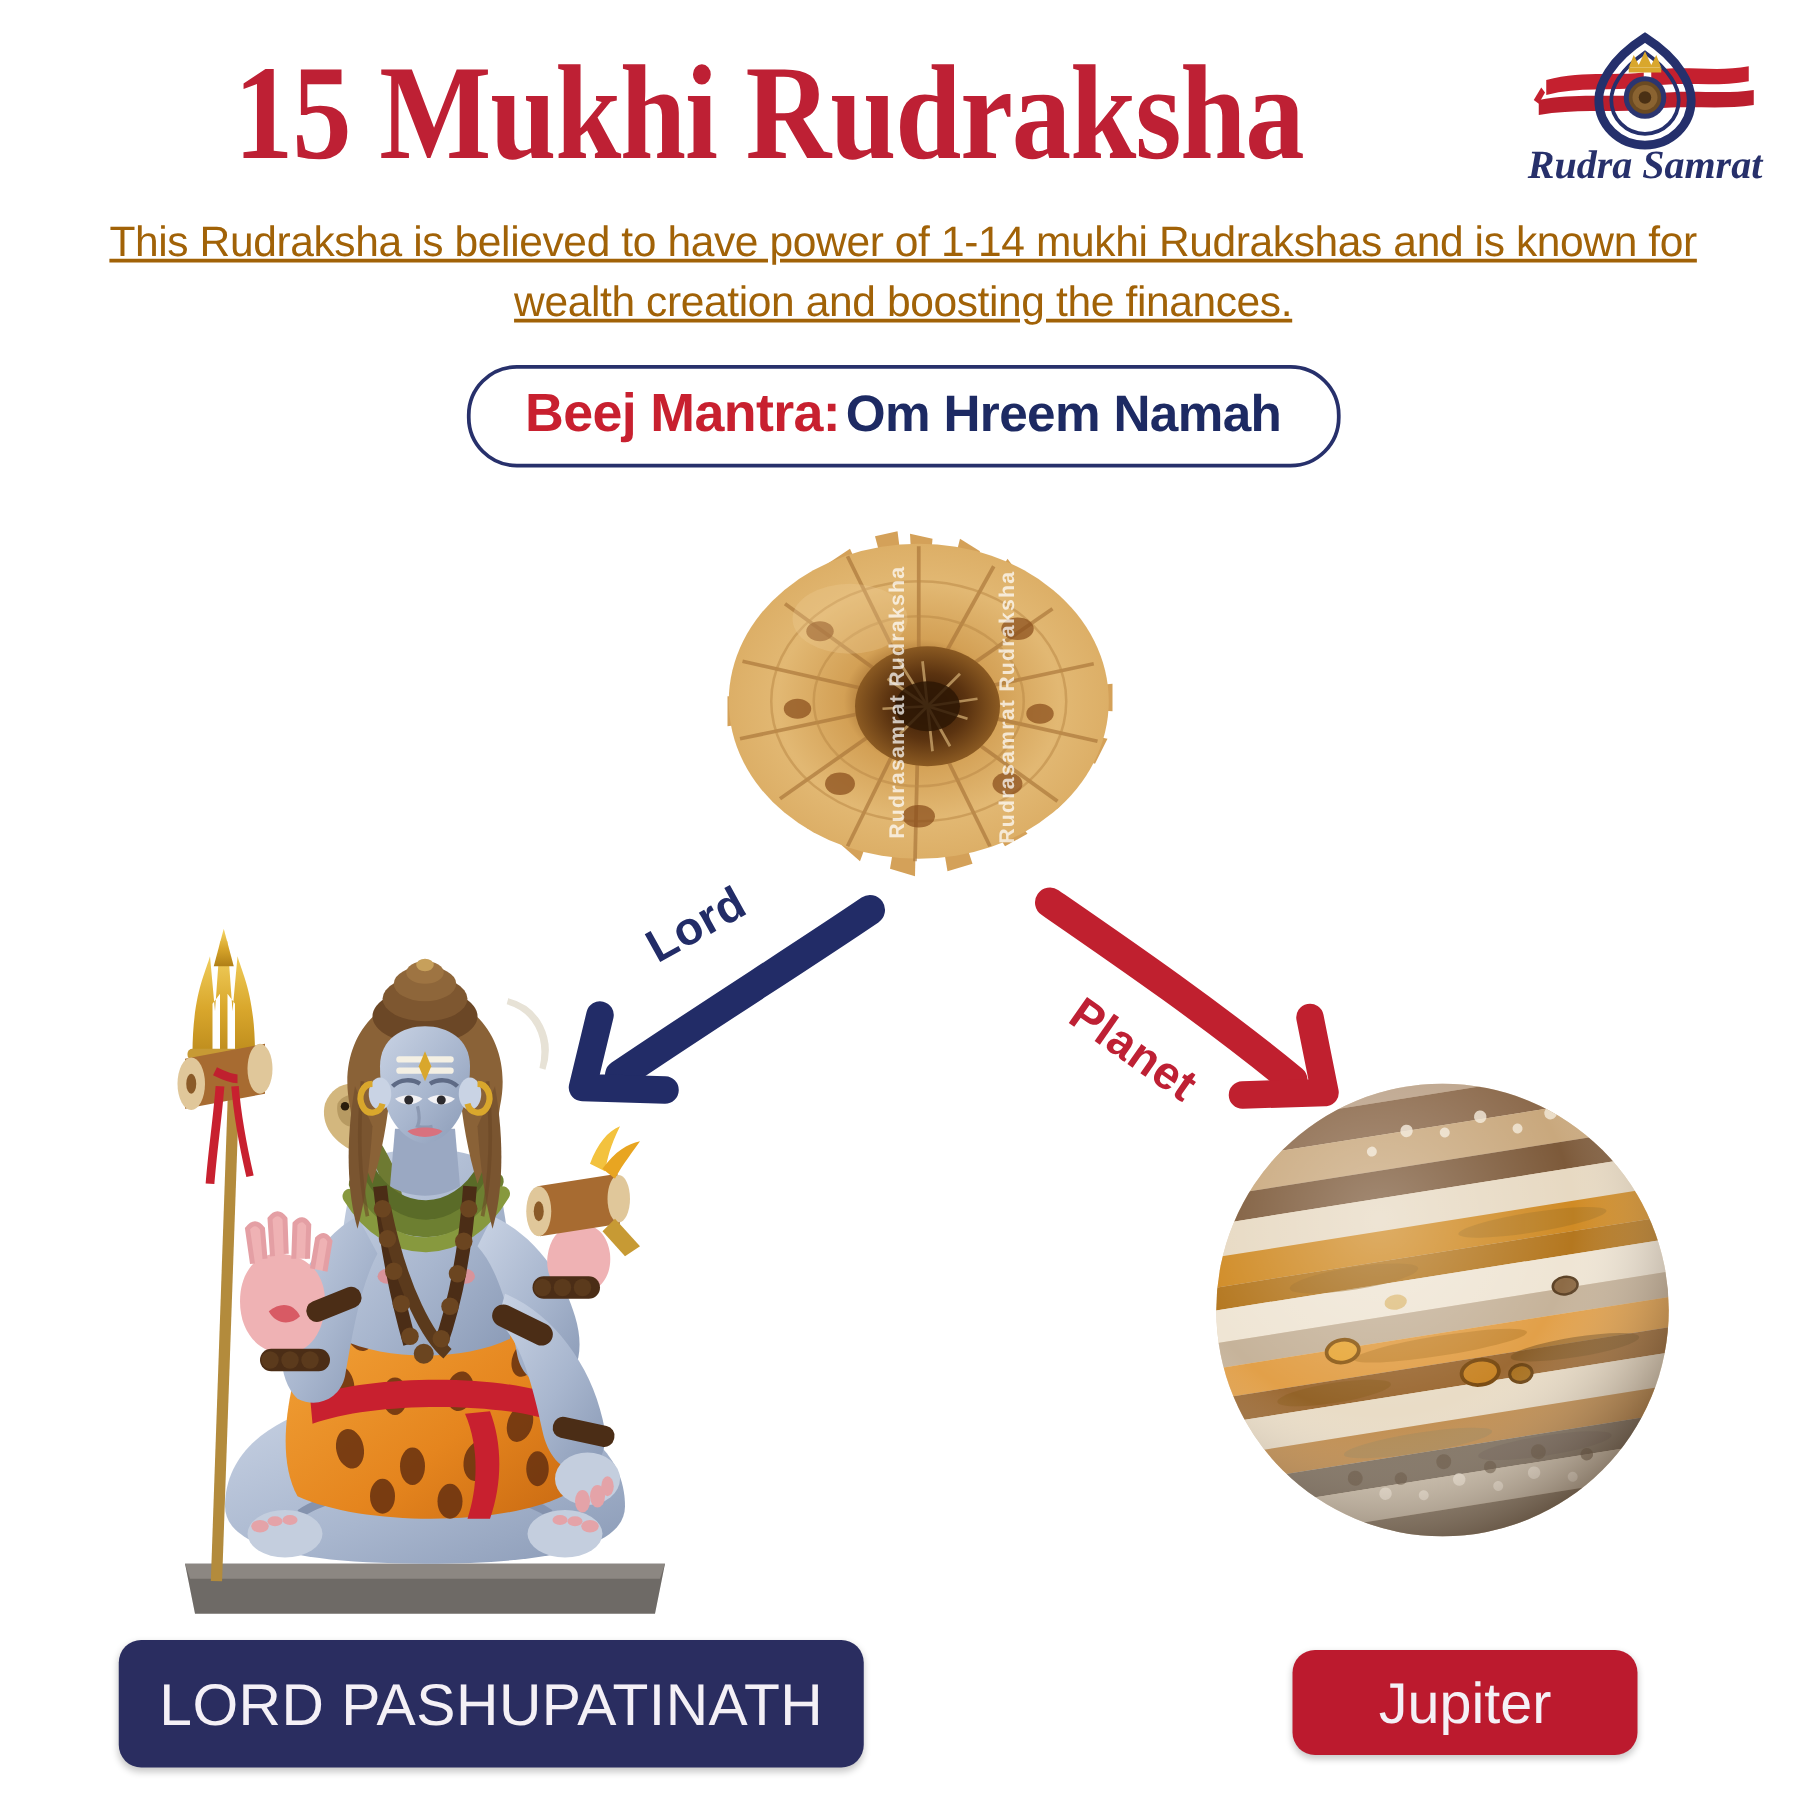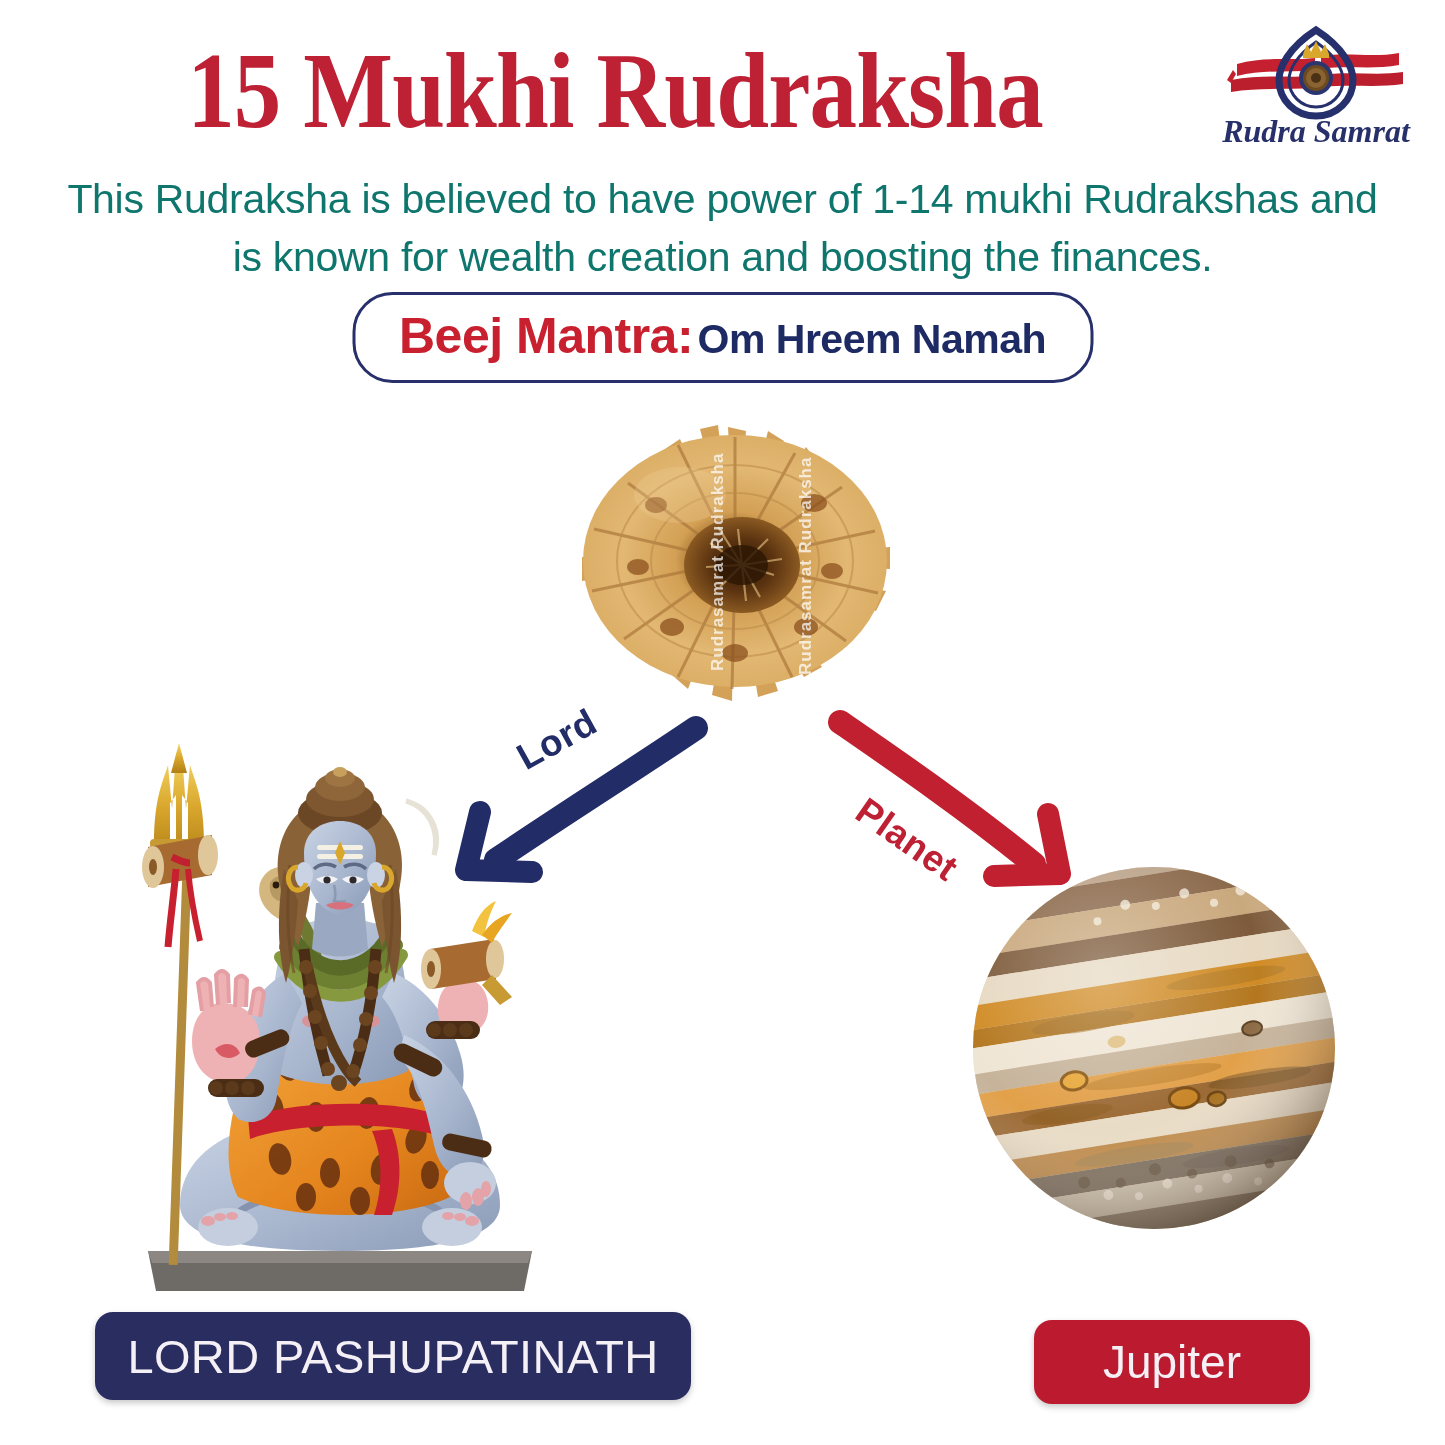--- a/index.html
+++ b/index.html
@@ -17,37 +17,38 @@
     line-height:1.05;
     color:#BE2034;
     letter-spacing:-1px;
     transform:scaleX(.88);
     transform-origin:center top;
     white-space:nowrap;
   }
   .subtitle{
     position:absolute;left:50px;top:170px;width:1345px;
     text-align:center;
-    font-size:41px;
+    font-size:34px;
     line-height:1.42;
     font-weight:400;
-    color:#0f766e;
+    color:#a16207;
     letter-spacing:-0.3px;
+    text-decoration:underline;
   }
   .mantra-pill{
     position:absolute;left:50%;top:292px;transform:translateX(-50%);
     box-sizing:border-box;
     padding:12px 44px 15px;
     border:3px solid #27306B;
     border-radius:40px;
     background:#fff;
     white-space:nowrap;
     text-align:center;
   }
-  .mantra-pill .lbl{font-size:50px;font-weight:700;color:#C8202F;letter-spacing:-0.5px;}
+  .mantra-pill .lbl{font-size:43px;font-weight:700;color:#C8202F;letter-spacing:-0.5px;}
   .mantra-pill .val{font-size:41px;font-weight:700;color:#1D2A63;letter-spacing:-0.5px;margin-top:28px;}
 
   
   .logo{position:absolute;left:1203px;top:20px;width:226px;height:132px;text-decoration:underline;}
   .logo svg{display:block;width:100%;height:100%;}
 
   
   .bead{position:absolute;left:560px;top:415px;width:350px;height:292px;}
   .bead svg{display:block;width:100%;height:100%;}
   .bead .wm{
@@ -93,21 +94,21 @@
     position:absolute;
     display:flex;align-items:center;justify-content:center;
     border-radius:18px;
     color:#F4F0F6;
     font-weight:400;
     box-shadow:0 3px 6px rgba(0,0,0,.22);
     box-sizing:border-box;
     white-space:nowrap;
   }
   .badge-lord{
-    left:95px;top:1312px;width:596px;height:88px;
+    left:95px;top:1312px;width:596px;height:102px;
     background:#2A2D60;font-size:47px;letter-spacing:.4px;
   }
   .badge-planet{
     left:1034px;top:1320px;width:276px;height:84px;
     background:#BC1A2E;font-size:46px;
   }
 </style>
 </head>
 <body>
 

